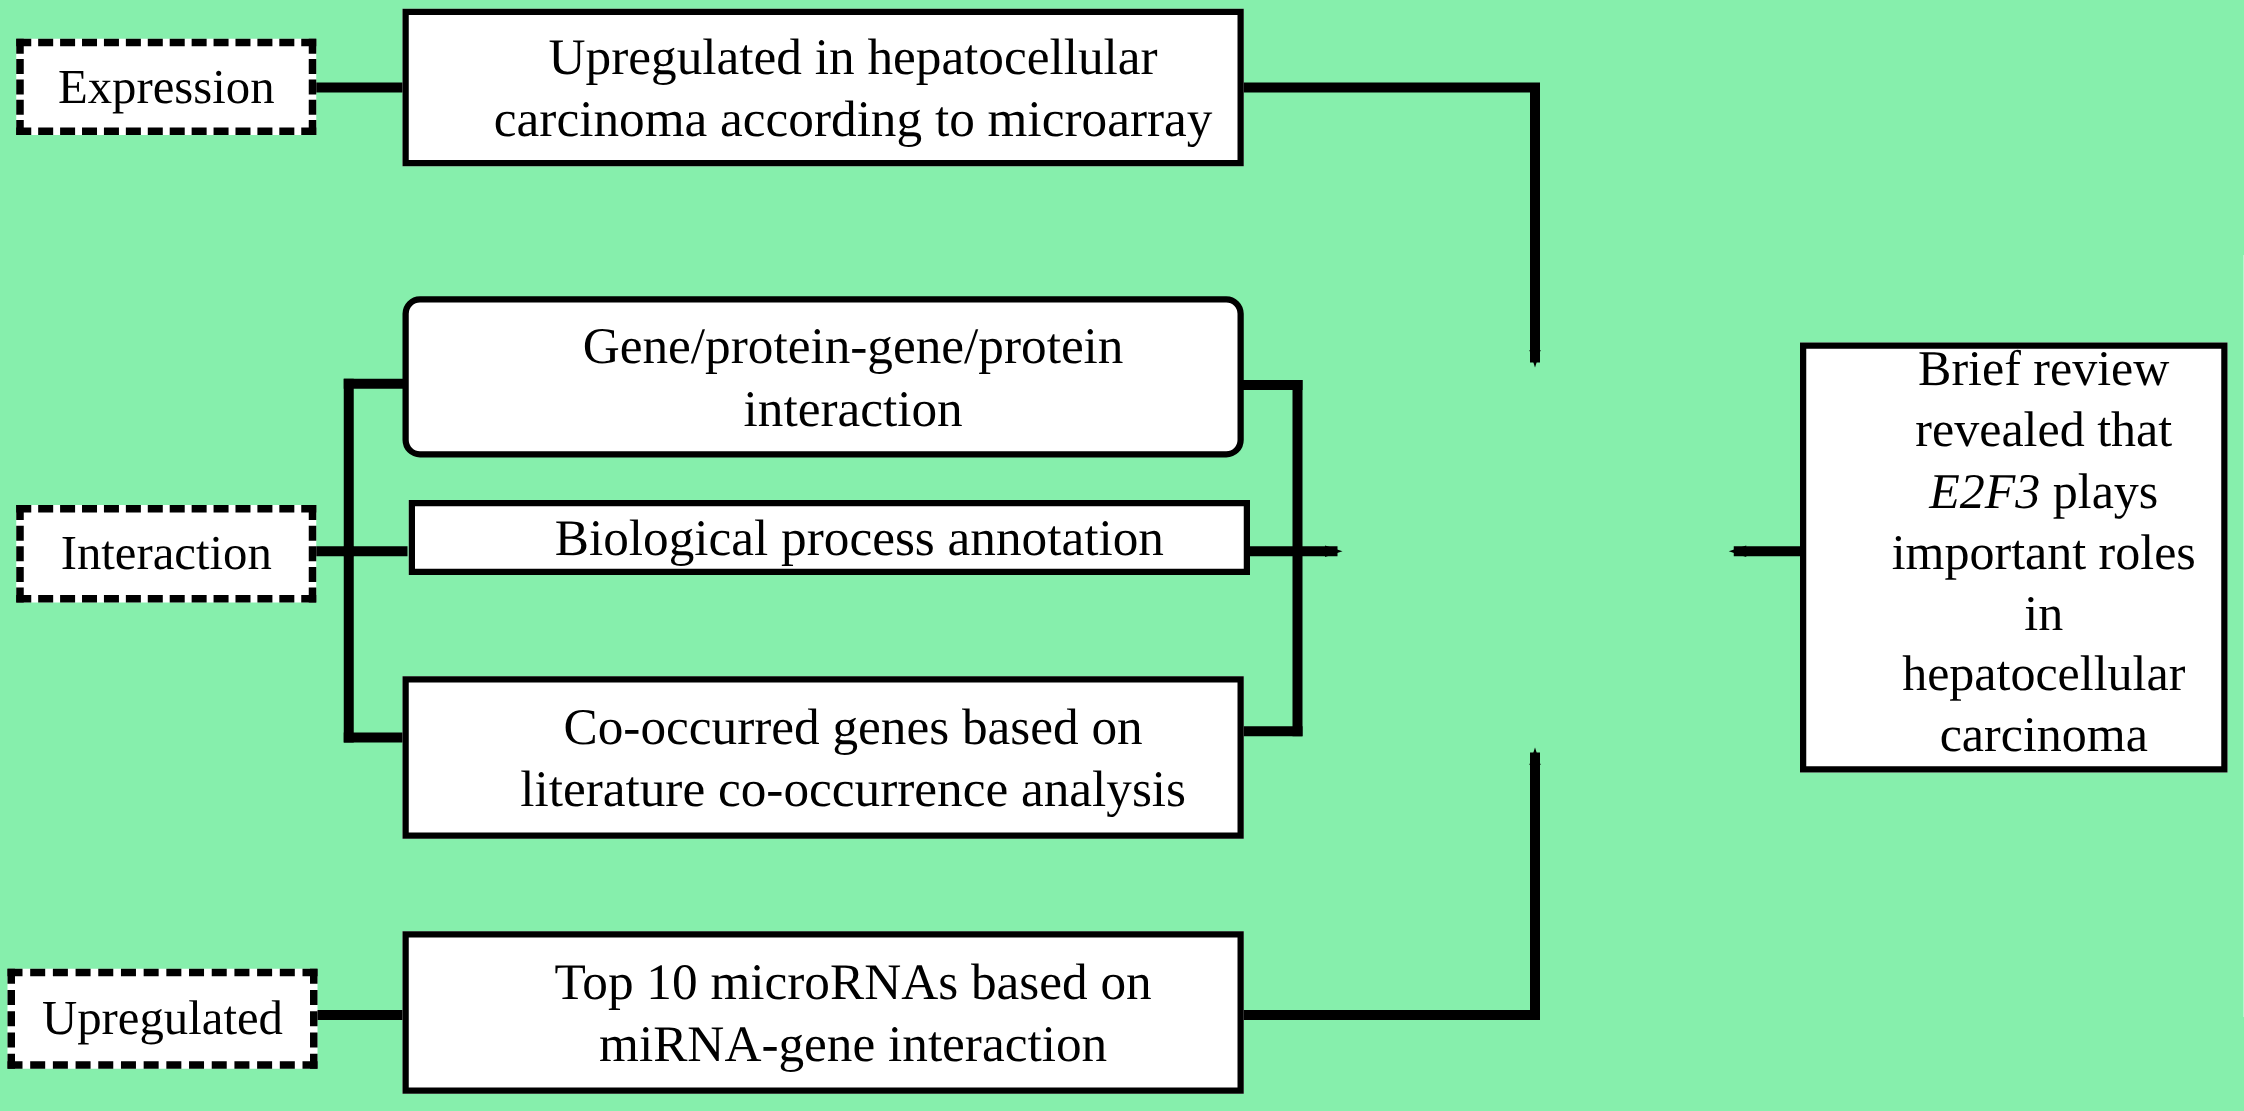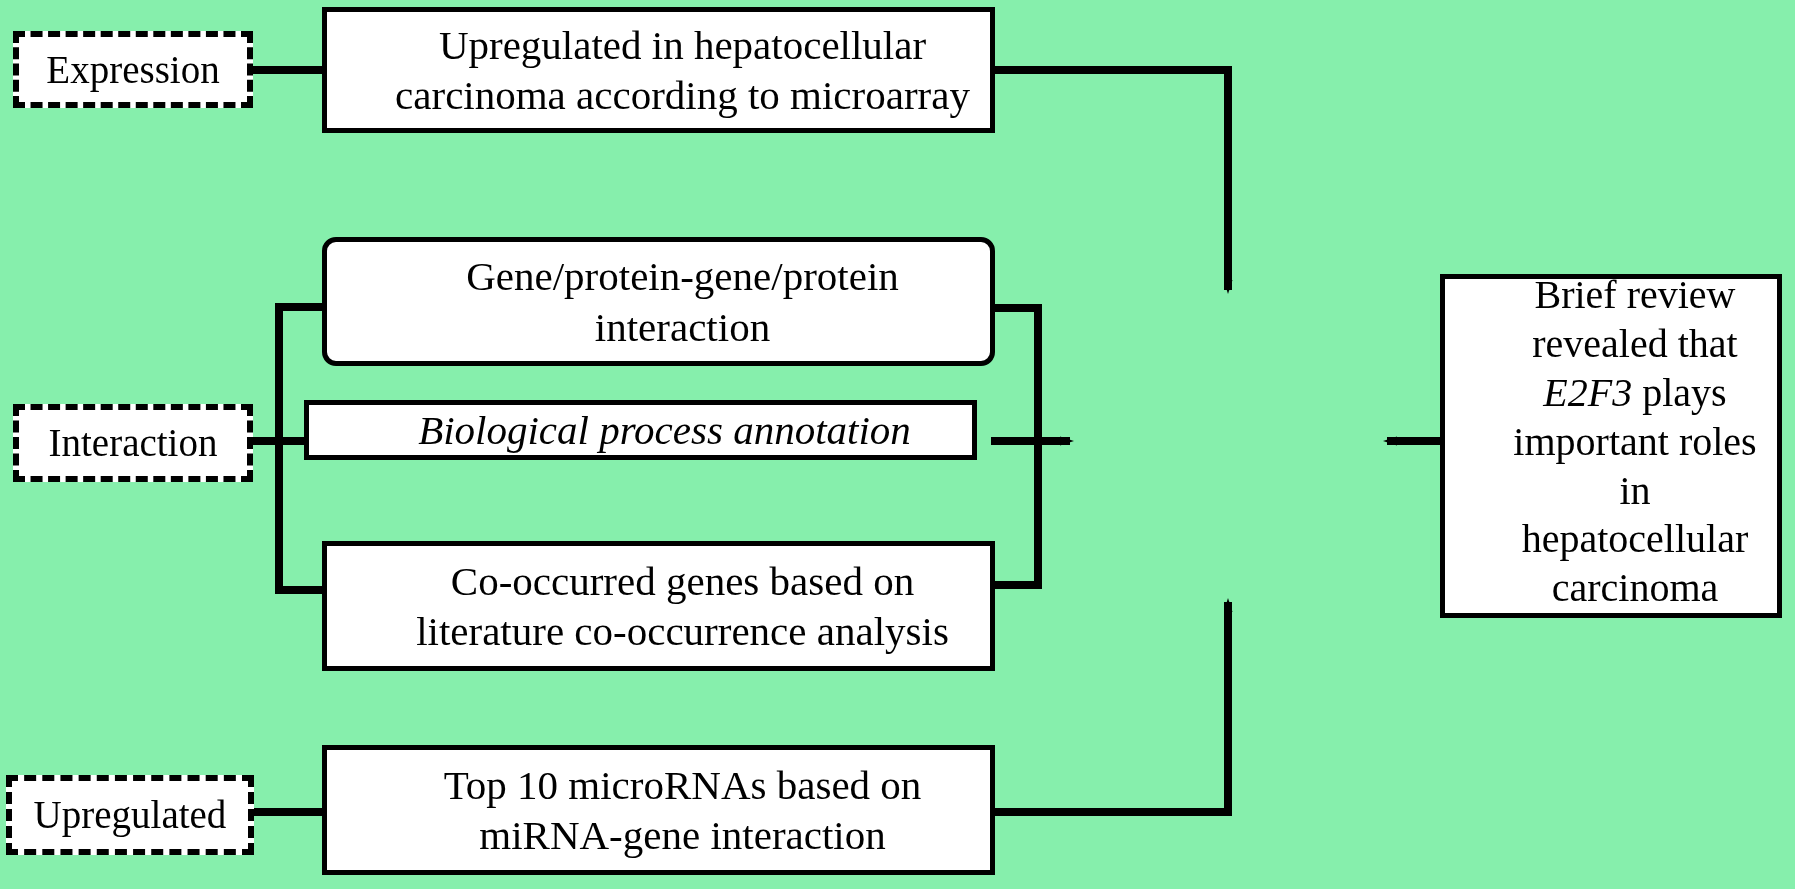--- a/index.html
+++ b/index.html
@@ -51,21 +51,21 @@
     font-style: italic;
   }
 
   
   #label-expression  { left: 13px;   top: 31px;  width: 240px; height: 77px;  font-size: 39px; }
   #label-interaction { left: 13px;   top: 404px; width: 240px; height: 78px;  font-size: 39px; }
   #label-regulation  { left: 6px;    top: 775px; width: 248px; height: 80px;  font-size: 39px; }
 
   #box-expression    { left: 322px;  top: 7px;   width: 673px; height: 126px; font-size: 41px; }
   #box-ppi           { left: 322px;  top: 237px; width: 673px; height: 129px; font-size: 41px; border-radius: 14px; }
-  #box-bio           { left: 304px;  top: 400px; width: 673px; height: 60px;  font-size: 41px; font-style: italic; }
+  #box-bio           { left: 327px;  top: 400px; width: 673px; height: 60px;  font-size: 41px; }
   #box-cooccur       { left: 322px;  top: 525px; width: 673px; height: 130px; font-size: 41px; margin-top: 16px; }
   #box-mirna         { left: 322px;  top: 745px; width: 673px; height: 130px; font-size: 41px; }
 
   #box-conclusion    { left: 1078px; top: 302px; width: 300px; height: 288px; font-size: 40px; }
   #box-review        { left: 1440px; top: 274px; width: 342px; height: 344px; font-size: 40px; align-items: flex-end; }
 </style>
 </head>
 <body>
 
 <div id="canvas">

